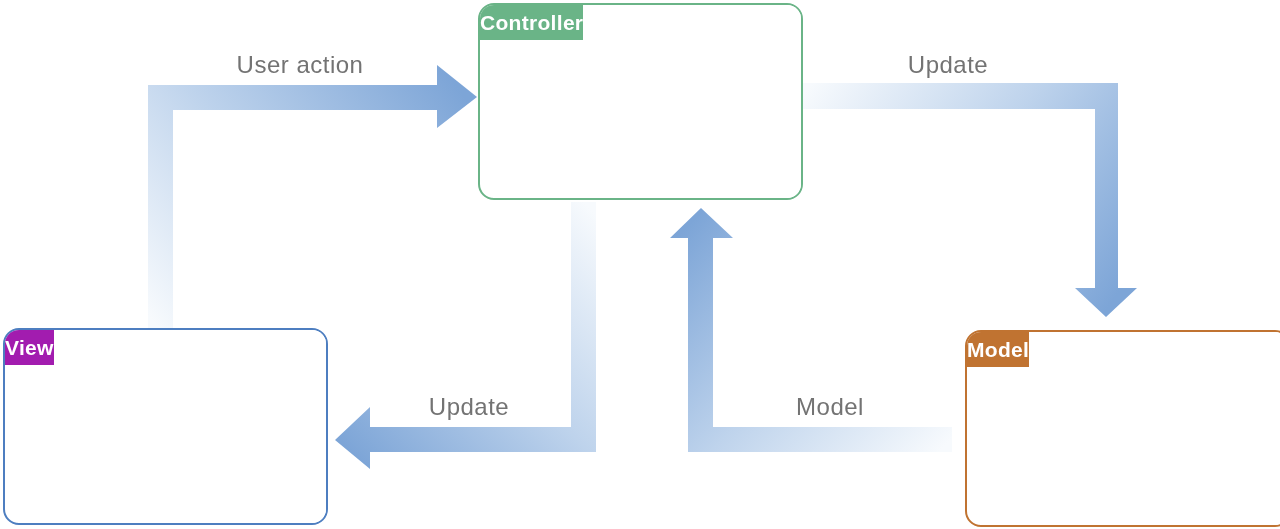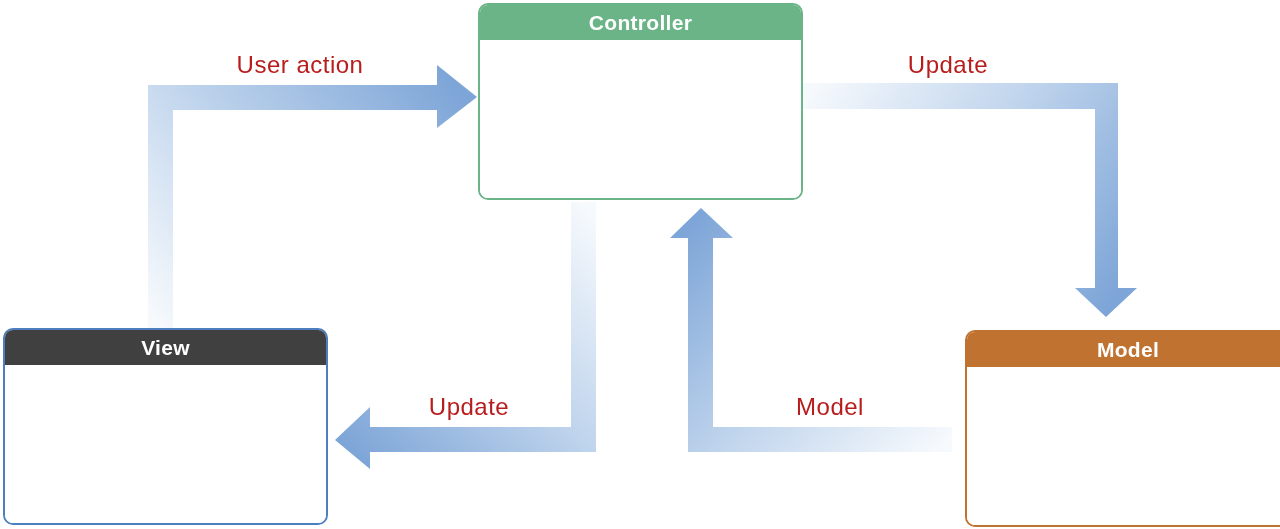--- a/index.html
+++ b/index.html
@@ -17,25 +17,24 @@
   .arrow-layer {
     position: absolute;
     left: 0; top: 0;
     width: 1280px;
     height: 529px;
   }
 
   .node-box {
     position: absolute;
     background: #ffffff;
-    border-radius: 10px;
+    border-radius: 16px;
     border: 2px solid;
     overflow: hidden;
     display: flex;
-    flex-direction: column;
   }
   .node-header {
     height: 35px;
     flex: 0 0 35px;
     display: flex;
     align-items: center;
     justify-content: center;
   }
   .node-title {
     color: #ffffff;
@@ -48,21 +47,21 @@
   .box-controller { left: 478px; top: 3px;   width: 325px; height: 197px; }
   .box-view       { left: 3px;   top: 328px; width: 325px; height: 197px; }
   .box-model      { left: 952px; top: 330px; width: 326px; height: 197px; margin-left: 13px; }
 
   .arrow-label {
     position: absolute;
     transform: translateX(-50%);
     font-size: 24px;
     line-height: 1;
     letter-spacing: 0.5px;
-    color: #b91c1c;
+    color: #737373;
     white-space: nowrap;
   }
   .lbl-user-action { left: 300px; top: 53px; }
   .lbl-update-top  { left: 948px; top: 53px; }
   .lbl-update-bottom { left: 469px; top: 395px; }
   .lbl-notify      { left: 830px; top: 395px; }
 </style>
 </head>
 <body>
 
@@ -102,21 +101,21 @@
   </svg>
 
   <div class="node-box box-controller" style="border-color: rgb(106, 180, 135);">
     <div class="node-header" style="background-color: rgb(106, 180, 135);">
       <span class="node-title">Controller</span>
     </div>
     <div class="node-body"></div>
   </div>
 
   <div class="node-box box-view" style="border-color: rgb(77, 126, 192);">
-    <div class="node-header" style="background-color: #404040;">
+    <div class="node-header" style="background-color: #a21caf;">
       <span class="node-title">View</span>
     </div>
     <div class="node-body"></div>
   </div>
 
   <div class="node-box box-model" style="border-color: rgb(192, 115, 49);">
     <div class="node-header" style="background-color: rgb(192, 115, 49);">
       <span class="node-title">Model</span>
     </div>
     <div class="node-body"></div>

